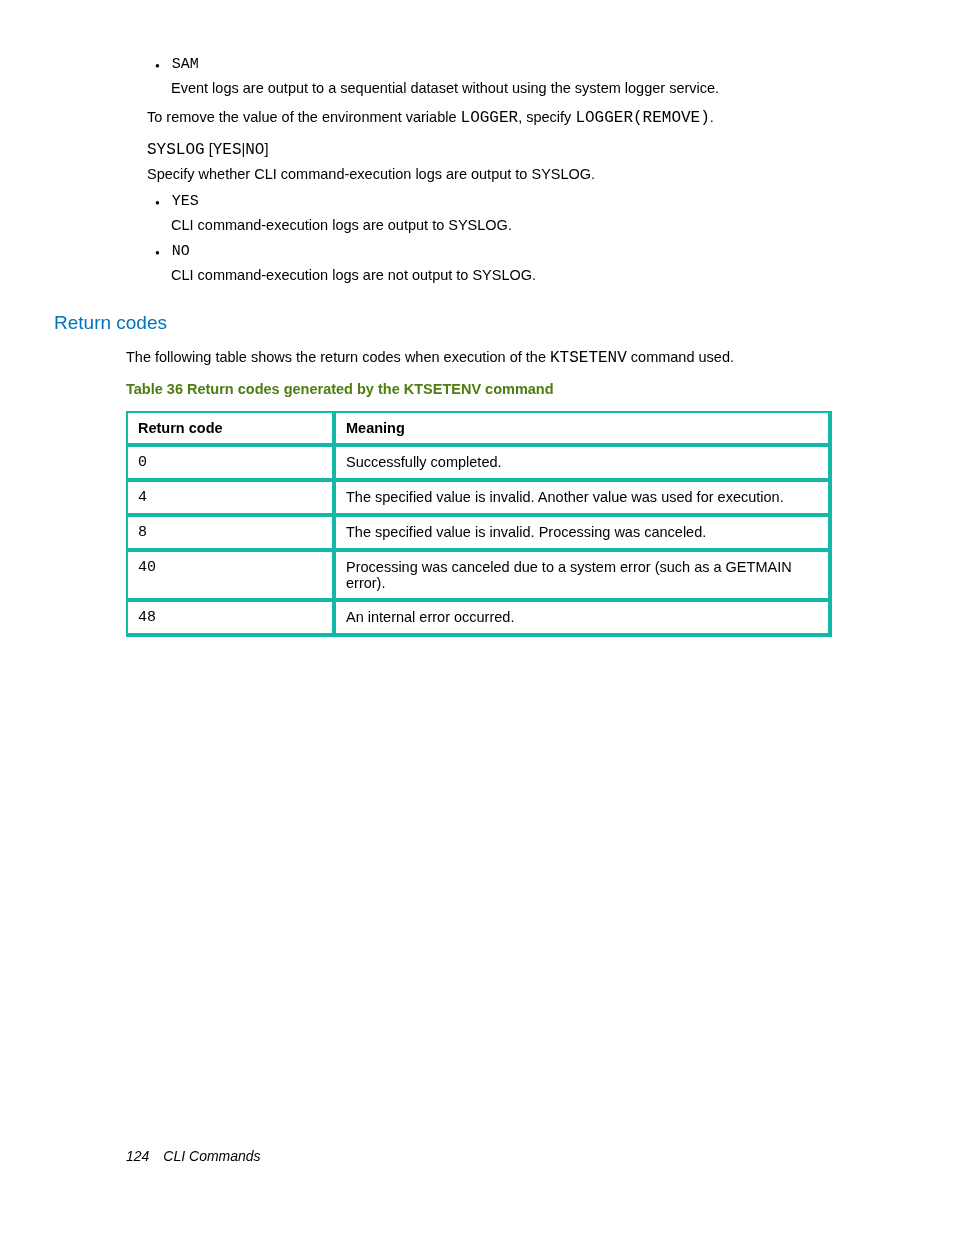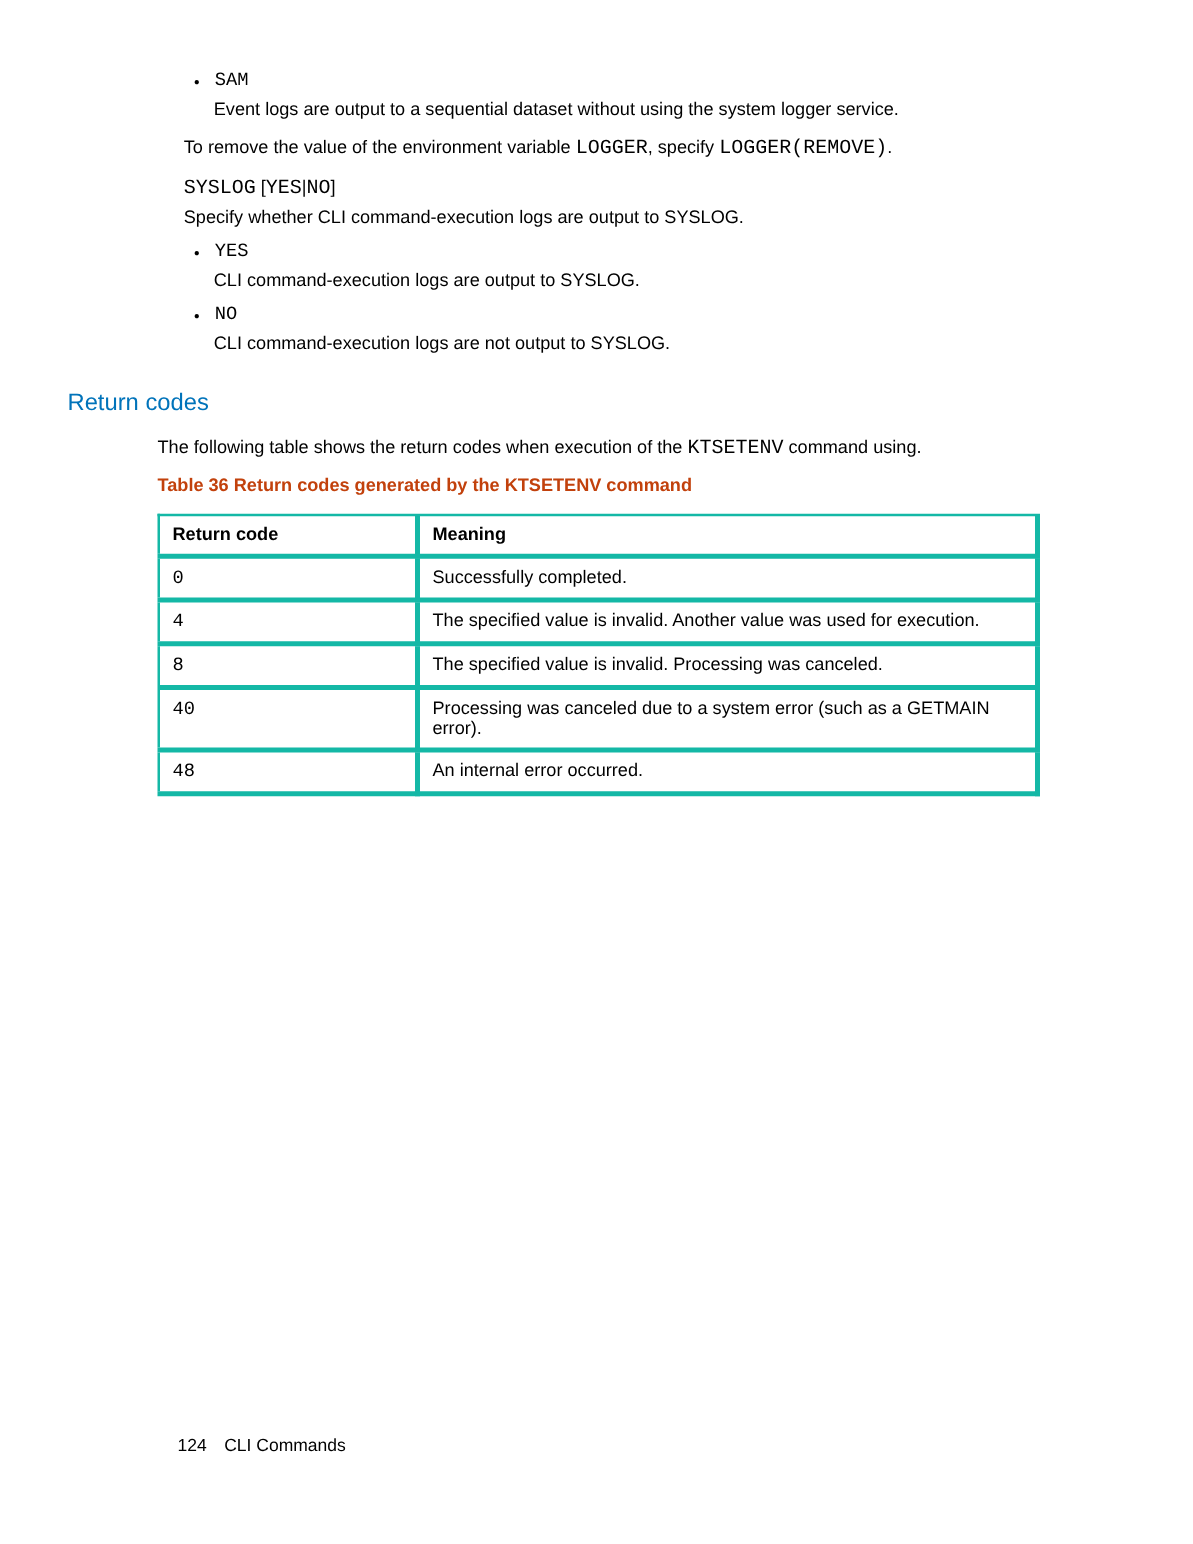--- a/index.html
+++ b/index.html
@@ -56,21 +56,21 @@
     margin-top: 26px;
     margin-bottom: 12px;
     margin-left: -68px;
   }
   .intro-line {
     padding-left: 4px;
     line-height: 1.55;
     margin-bottom: 10px;
   }
   .table-caption {
-    color: #c2410c;
+    color: #4d7c0f;
     font-weight: 700;
     font-size: 14.5px;
     padding-left: 4px;
     margin-top: 1px;
     margin-bottom: 14px;
   }
   table {
     border-collapse: collapse;
     margin-left: 4px;
     width: calc(100% - 4px);
@@ -93,22 +93,23 @@
   tr:first-child th {
     border-top-width: 2px;
   }
   .mono-cell {
     font-family: "Courier New", monospace;
     font-size: 15px;
   }
   .footer {
     position: absolute;
     bottom: 71px;
-    left: 142px;
+    left: 126px;
     font-size: 14px;
+    font-style: italic;
   }
   .page-num {
     font-weight: 400;
     margin-right: 14px;
   }
 </style>
 </head>
 <body>
 
 <div class="content">
@@ -138,21 +139,21 @@
   <div class="bullet-row">
     <span class="bullet">●</span>
     <span class="bullet-text">NO</span>
   </div>
   <div class="sub-text">CLI command-execution logs are not output to SYSLOG.</div>
 
 
   <h2 class="section-head">Return codes</h2>
 
   <div class="intro-line">
-    <span>The following table shows the return codes when execution of the </span><span class="mono">KTSETENV</span><span> command using.</span>
+    <span>The following table shows the return codes when execution of the </span><span class="mono">KTSETENV</span><span> command used.</span>
   </div>
 
   <div class="table-caption">Table 36 Return codes generated by the KTSETENV command</div>
 
   <table>
     <tbody>
         <tr>
       <th>Return code</th>
       <th>Meaning</th>
     </tr>

